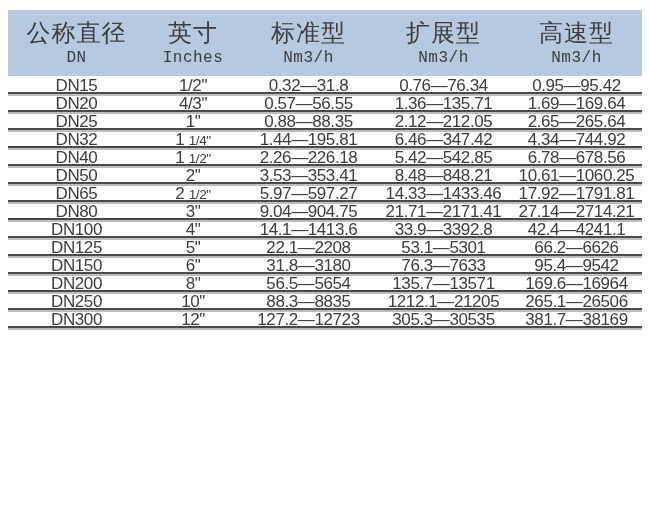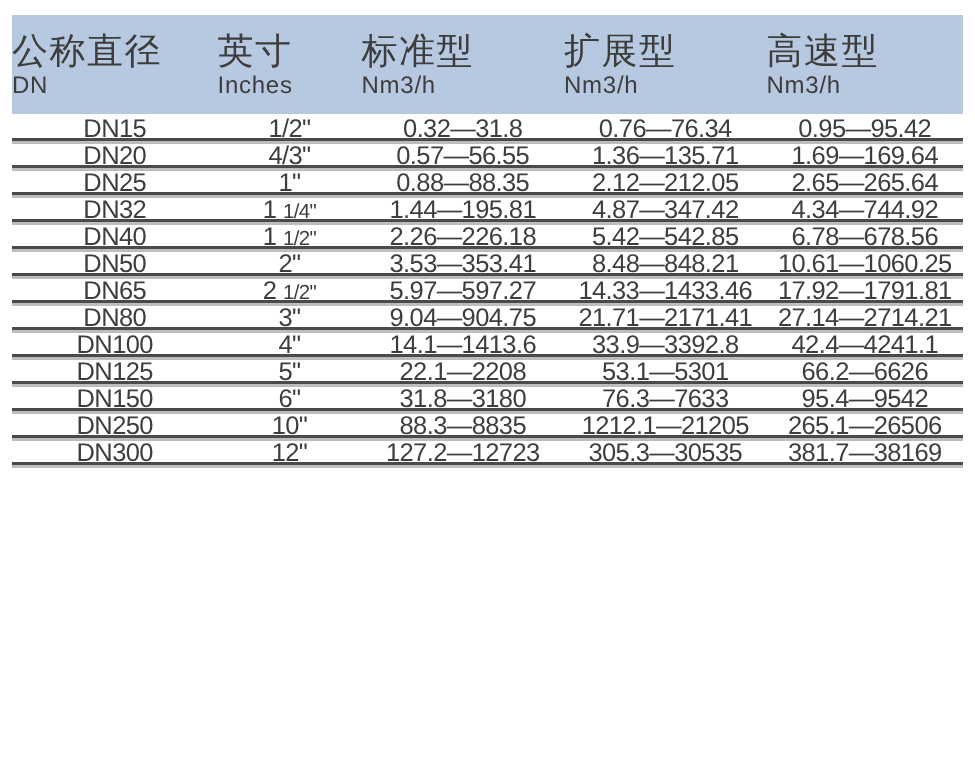--- a/index.html
+++ b/index.html
@@ -30,22 +30,24 @@
   .grid-row{
     display:grid;
     grid-template-columns:137px 96px 135px 135px 131px;
   }
   .table-header{
     background:var(--header-bg);
     height:66px;
     align-items:center;
   }
   .header-cell{
+    text-align:center;
     line-height:1.15;
     padding-top:2px;
+    font-family:Liberation Mono, monospace;
   }
   .header-title{
     display:block;
     font-size:24px;
     letter-spacing:1px;
   }
   .header-subtitle{
     display:block;
     font-size:16px;
     letter-spacing:0.5px;
@@ -114,21 +116,21 @@
           <div class="cell">DN25</div>
           <div class="cell">1"</div>
           <div class="cell">0.88—88.35</div>
           <div class="cell">2.12—212.05</div>
           <div class="cell">2.65—265.64</div>
         </div>
         <div class="grid-row">
           <div class="cell">DN32</div>
           <div class="cell"><span>1 </span><span class="frac">1/4"</span></div>
           <div class="cell">1.44—195.81</div>
-          <div class="cell">4.87—347.42</div>
+          <div class="cell">6.46—347.42</div>
           <div class="cell">4.34—744.92</div>
         </div>
         <div class="grid-row">
           <div class="cell">DN40</div>
           <div class="cell"><span>1 </span><span class="frac">1/2"</span></div>
           <div class="cell">2.26—226.18</div>
           <div class="cell">5.42—542.85</div>
           <div class="cell">6.78—678.56</div>
         </div>
         <div class="grid-row">
@@ -167,20 +169,27 @@
           <div class="cell">66.2—6626</div>
         </div>
         <div class="grid-row">
           <div class="cell">DN150</div>
           <div class="cell">6"</div>
           <div class="cell">31.8—3180</div>
           <div class="cell">76.3—7633</div>
           <div class="cell">95.4—9542</div>
         </div>
         <div class="grid-row">
+          <div class="cell">DN200</div>
+          <div class="cell">8"</div>
+          <div class="cell">56.5—5654</div>
+          <div class="cell">135.7—13571</div>
+          <div class="cell">169.6—16964</div>
+        </div>
+        <div class="grid-row">
           <div class="cell">DN250</div>
           <div class="cell">10"</div>
           <div class="cell">88.3—8835</div>
           <div class="cell">1212.1—21205</div>
           <div class="cell">265.1—26506</div>
         </div>
         <div class="grid-row">
           <div class="cell">DN300</div>
           <div class="cell">12"</div>
           <div class="cell">127.2—12723</div>

